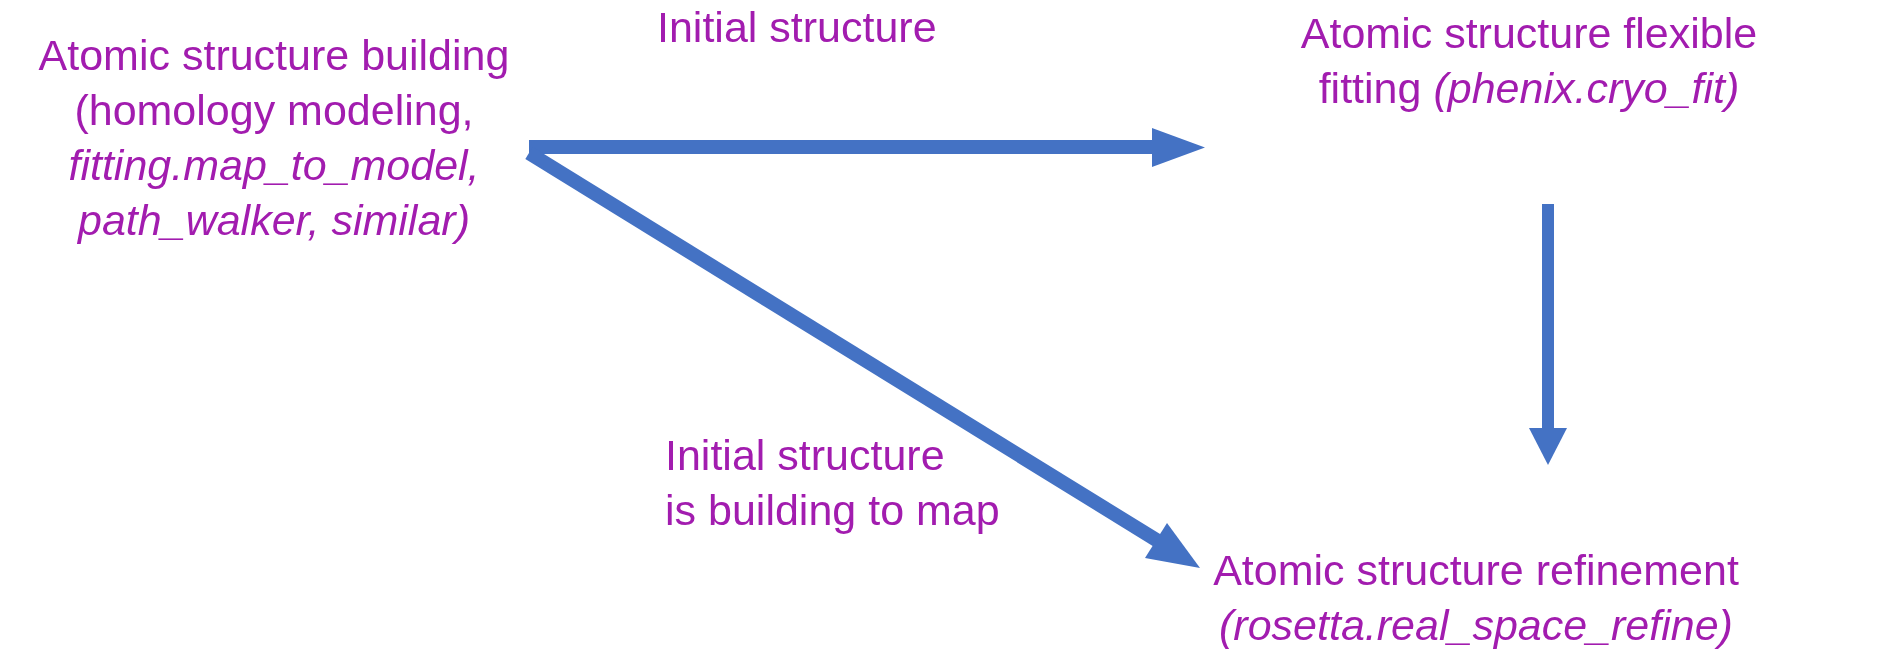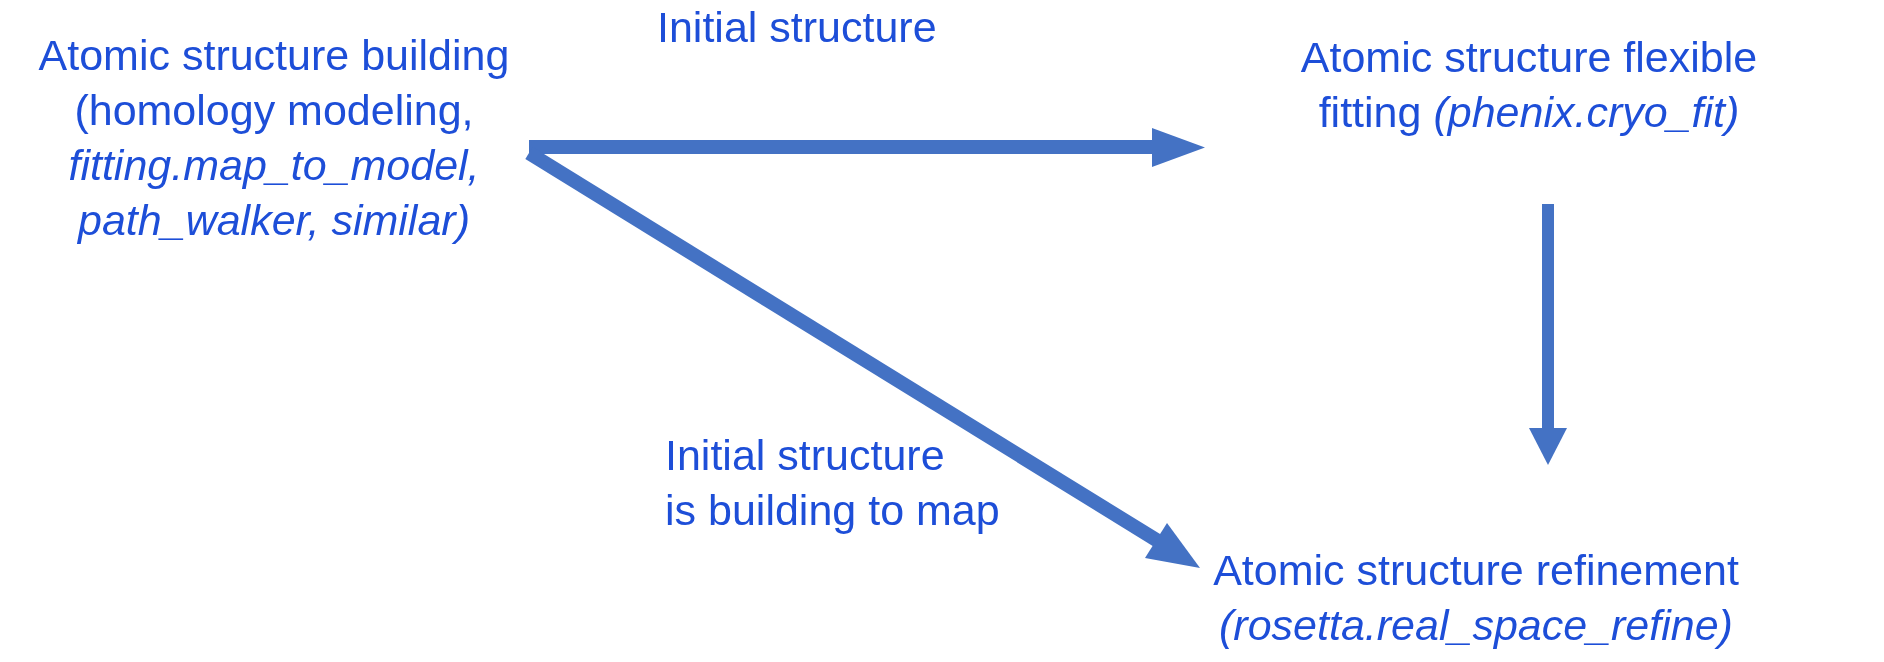--- a/index.html
+++ b/index.html
@@ -7,21 +7,21 @@
     padding: 0;
     background: #ffffff;
   }
   .canvas {
     position: relative;
     width: 1884px;
     height: 662px;
     background: #ffffff;
     overflow: hidden;
     font-family: "Liberation Sans", sans-serif;
-    color: #1d4ed8;
+    color: #a21caf;
   }
   .arrow-layer {
     position: absolute;
     left: 0;
     top: 0;
     width: 1884px;
     height: 662px;
   }
   .label {
     position: absolute;
@@ -59,21 +59,21 @@
     <div>Atomic structure building</div>
     <div>(homology modeling,</div>
     <div class="it">fitting.map_to_model,</div>
     <div class="it">path_walker, similar)</div>
   </div>
 
   <div class="label" style="left:657px; top:0px;">
     <div>Initial structure</div>
   </div>
 
-  <div class="label center" style="left:1269px; top:30px; width:520px;">
+  <div class="label center" style="left:1269px; top:6px; width:520px;">
     <div>Atomic structure flexible</div>
     <div><span>fitting </span><span class="it">(phenix.cryo_fit)</span></div>
   </div>
 
   <div class="label" style="left:665px; top:428px;">
     <div>Initial structure</div>
     <div>is building to map</div>
   </div>
 
   <div class="label center" style="left:1206px; top:543px; width:540px;">

